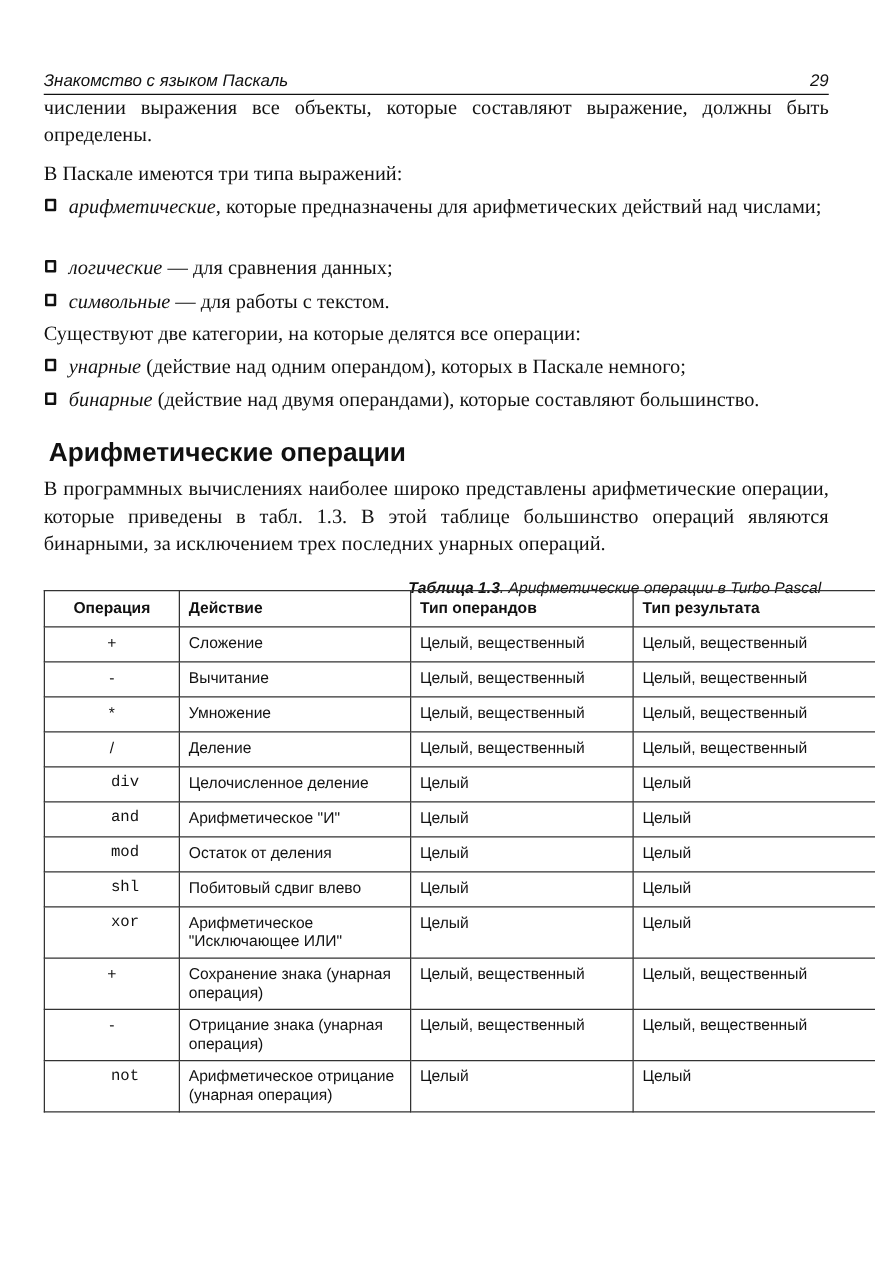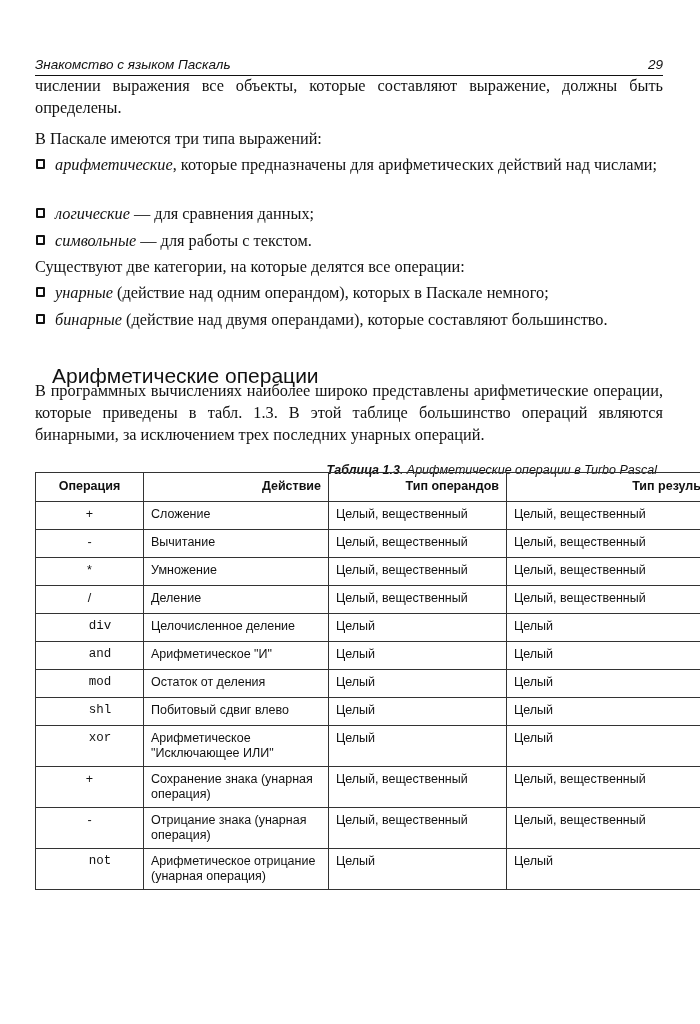--- a/index.html
+++ b/index.html
@@ -7,27 +7,27 @@
   .page { position: absolute; left: 35px; top: 0; width: 628px; }
   .running-head { position: absolute; top: 55px; left: 0; width: 628px; height: 20px;
     border-bottom: 1.5px solid #111; font-family: "Liberation Sans", sans-serif; font-style: italic; font-size: 13.5px; }
   .running-head .title { position: absolute; left: 0; top: 2px; }
   .running-head .pageno { position: absolute; right: 0; top: 2px; }
   .body-text { font-family: "Liberation Serif", serif; font-size: 16.3px; line-height: 22px; }
   .para { position: absolute; left: 0; width: 628px; text-align: justify; margin: 0; }
   .bullet { position: absolute; left: 0; width: 628px; padding-left: 20px; box-sizing: border-box; text-align: justify; margin: 0; }
   .bullet .box { position: absolute; left: 1px; top: 5px; width: 9px; height: 10px; border: 2px solid #111; border-radius: 1px; box-sizing: border-box; }
   .bullet em { font-style: italic; }
-  .heading { position: absolute; left: 0; top: 347px; font-family: "Liberation Sans", sans-serif; font-weight: normal; font-size: 21px; margin: 17px; }
+  .heading { position: absolute; left: 0; top: 347px; font-family: "Liberation Sans", sans-serif; font-weight: bold; font-size: 21px; margin: 4px; }
   .caption { position: absolute; right: 6px; top: 463px; font-family: "Liberation Sans", sans-serif; font-style: italic; font-size: 12.5px; }
   .caption b { font-weight: bold; }
   table.ops { position: absolute; left: 0; top: 472px; width: 699px; border-collapse: collapse;
     font-family: "Liberation Sans", sans-serif; font-size: 12.5px; border: 1px solid #3b82f6; }
   table.ops th, table.ops td { border: 1px solid #333; padding: 5px 7px; vertical-align: top; text-align: left; line-height: 15px; }
-  table.ops th { font-weight: bold; height: 17px; padding-top: 6px; text-align: right; }
+  table.ops th { font-weight: bold; height: 17px; padding-top: 6px; }
   table.ops td { height: 17px; }
   table.ops th.c-op, table.ops td.c-op { text-align: center; width: 72px; }
   table.ops td.c-op.mono { font-family: "Liberation Mono", monospace; font-size: 12.5px; padding-left: 28px; }
   .col-act { width: 170px; }
   .col-opd { width: 163px; }
 </style>
 </head>
 <body>
 
 <div class="page">

